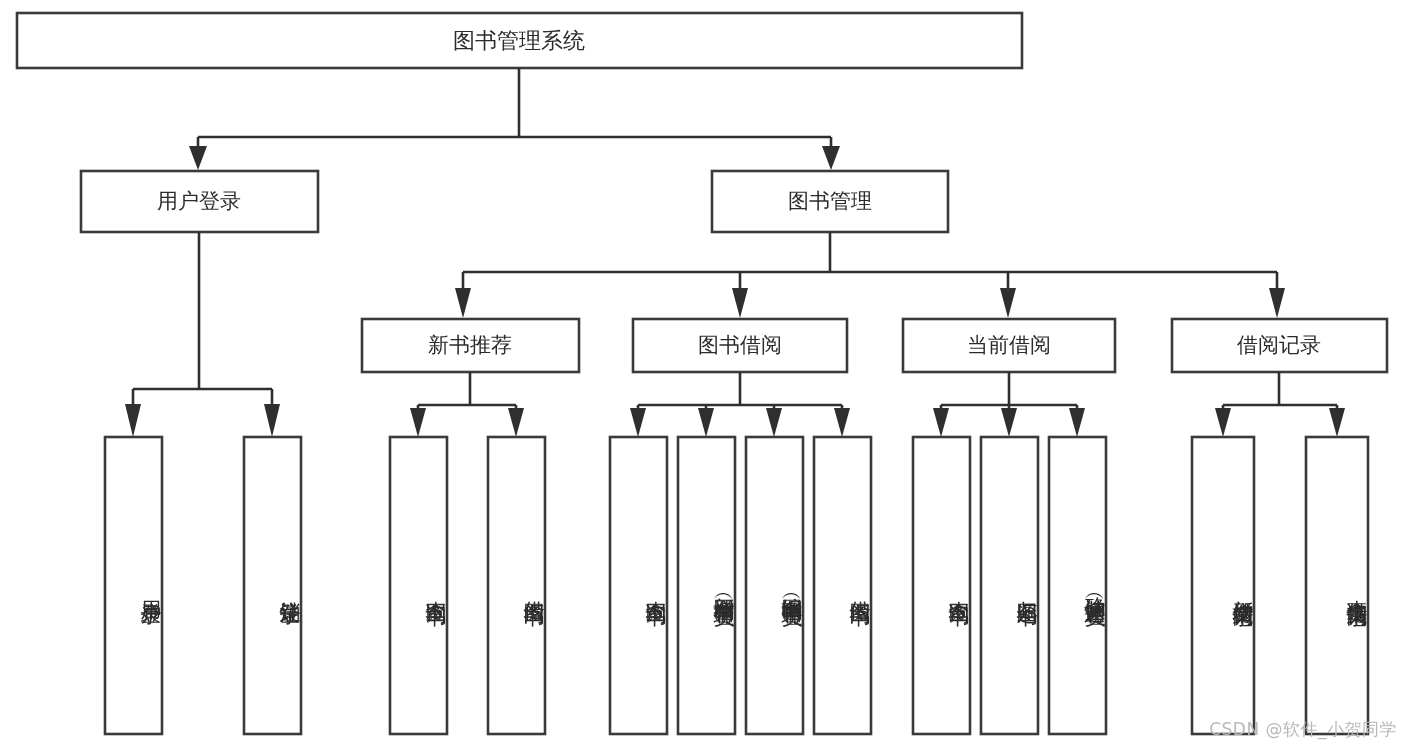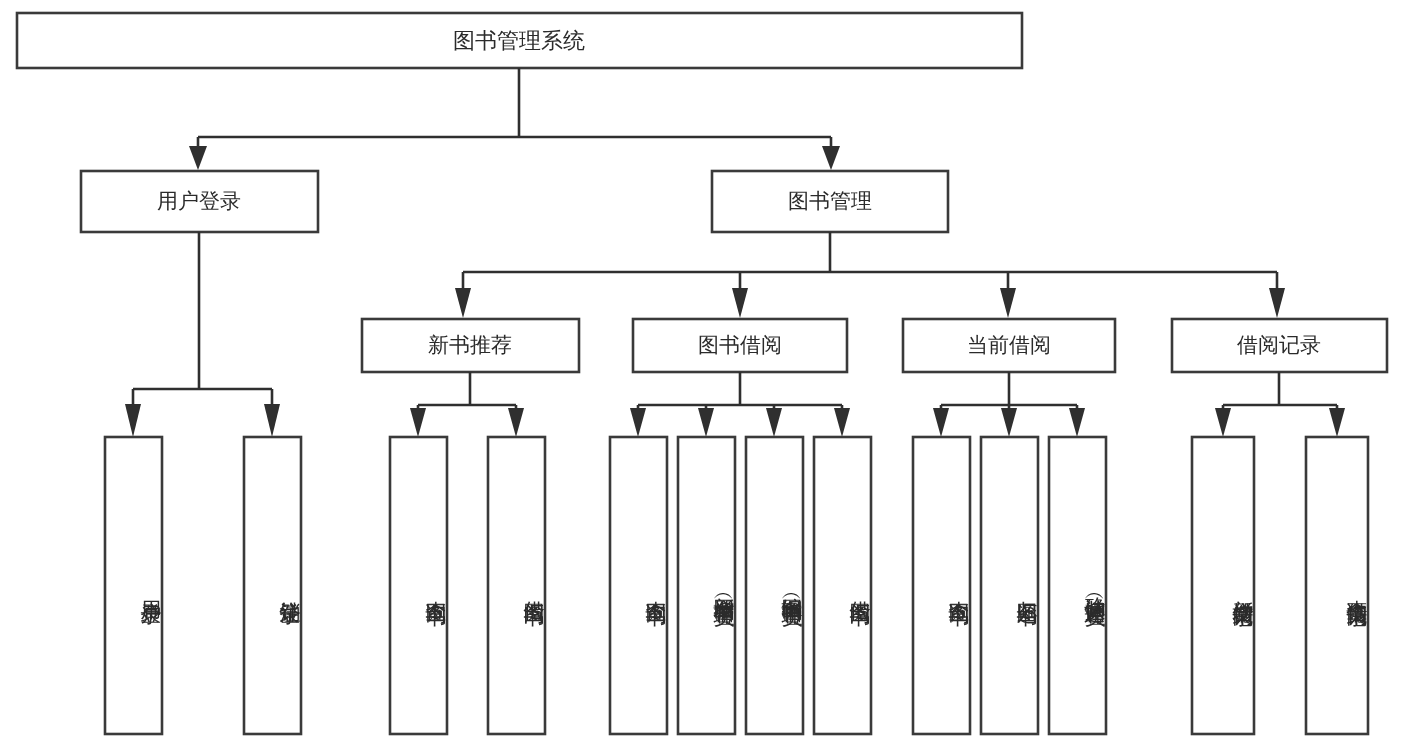--- a/index.html
+++ b/index.html
@@ -209,13 +209,14 @@
   <div class="vlabel" style="left:746px; top:443px; width:57px; height:288px;">编辑图书（管理员）</div>
   <div class="vlabel" style="left:814px; top:447px; width:57px; height:280px;">借阅图书</div>
 
   <div class="vlabel" style="left:913px; top:447px; width:57px; height:280px;">查询图书</div>
   <div class="vlabel" style="left:981px; top:447px; width:57px; height:280px;">归还图书</div>
   <div class="vlabel" style="left:1049px; top:443px; width:57px; height:288px;">确认归还（管理员）</div>
 
   <div class="vlabel" style="left:1192px; top:447px; width:62px; height:280px;">新增借阅记录</div>
   <div class="vlabel" style="left:1306px; top:447px; width:62px; height:280px;">查询借阅记录</div>
 
+  <div id="watermark">CSDN @软件_小贺同学</div>
 </div>
 
 </body></html>

